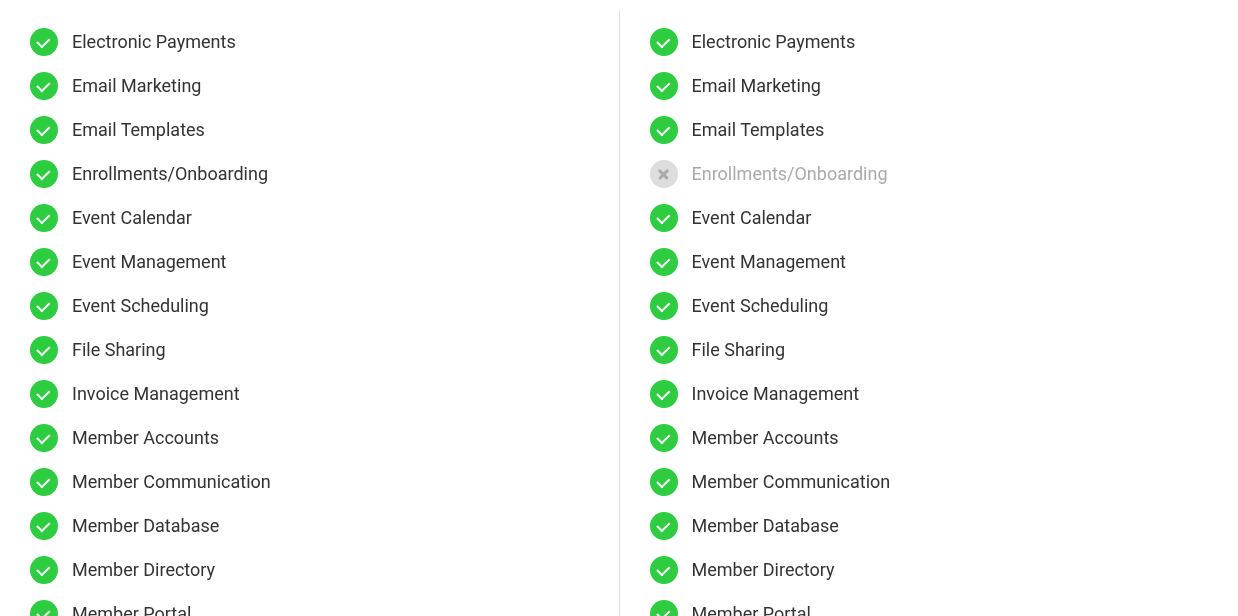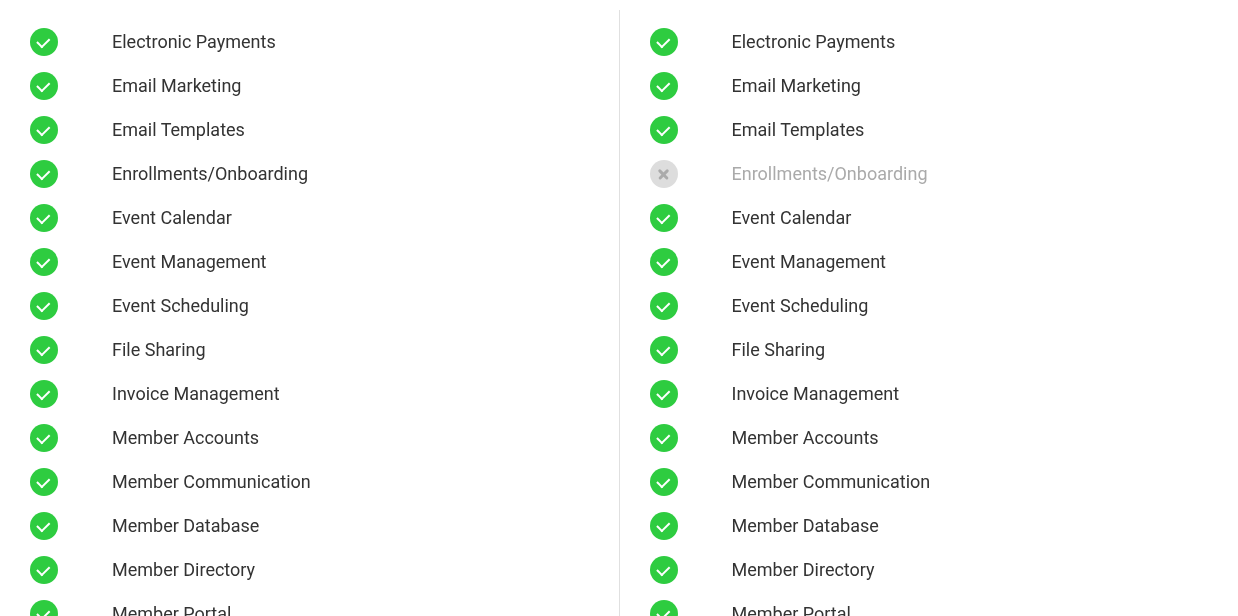--- a/index.html
+++ b/index.html
@@ -31,21 +31,20 @@
       border-right: 1px solid #e0e0e0;
     }
 
     .list-item {
       display: flex;
       align-items: center;
       padding: 8px 10px;
       font-size: 18px;
       color: #333333;
       line-height: 1.4;
-      gap: 40px;
     }
 
     .list-item.disabled {
       color: #aaaaaa;
     }
 
     .icon {
       width: 28px;
       height: 28px;
       border-radius: 50%;

